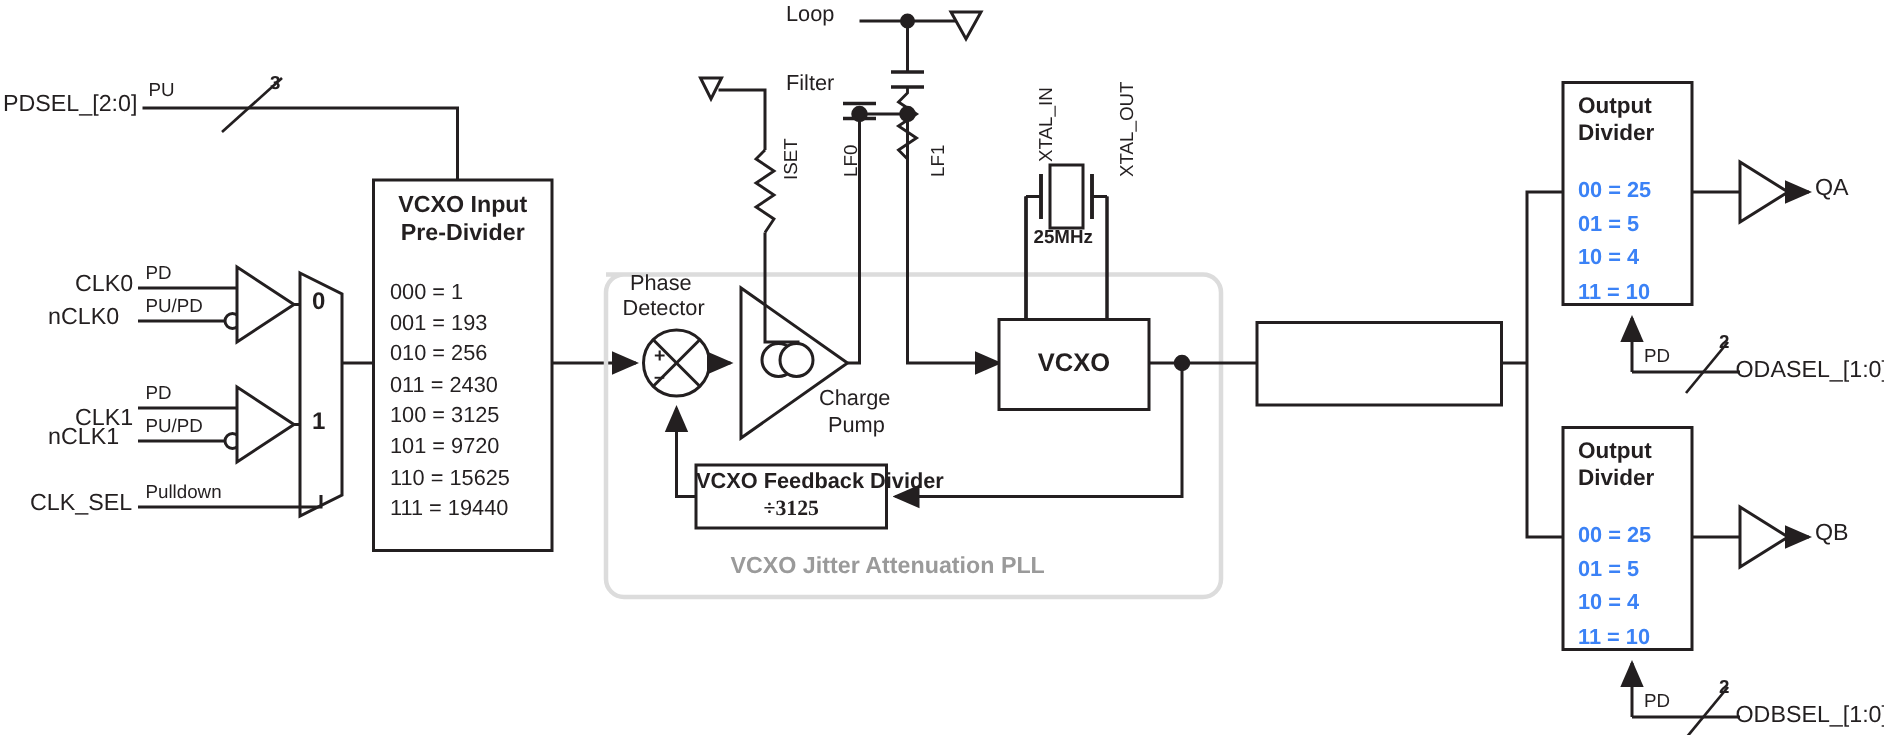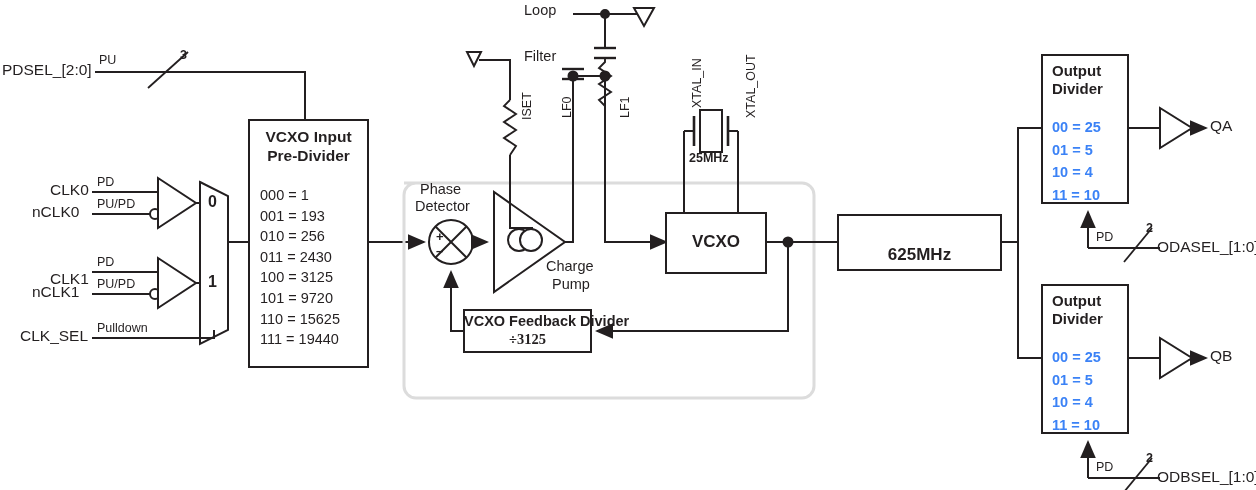--- a/index.html
+++ b/index.html
@@ -185,33 +185,33 @@
 <div class="lbl" style="left:415px;top:198px;font-size:14.5px;">Detector</div>
 <div class="lbl bld" style="left:436px;top:230px;font-size:13px;">+</div>
 <div class="lbl bld" style="left:436px;top:244px;font-size:13px;">–</div>
 
 <div class="lbl" style="left:546px;top:258px;font-size:14.5px;">Charge</div>
 <div class="lbl" style="left:552px;top:276px;font-size:14.5px;">Pump</div>
 
 <div class="boxtxt" style="left:464px;top:313px;width:127px;font-size:14.5px;">VCXO Feedback Divider</div>
 <div class="boxtxt" style="left:464px;top:331px;width:127px;font-size:14.5px;font-family:Liberation Serif, serif;">÷3125</div>
 
+<div class="lbl ghost" style="left:487px;top:369px;">VCXO Jitter Attenuation PLL</div>
 
 <div class="lbl" style="left:524px;top:2px;font-size:14.5px;">Loop</div>
 <div class="lbl" style="left:524px;top:20px;font-size:14.5px;margin-top:28px;">Filter</div>
 <div class="lbl small vert" style="left:520px;top:120px;">ISET</div>
 <div class="lbl small vert" style="left:560px;top:118px;">LF0</div>
 <div class="lbl small vert" style="left:618px;top:118px;">LF1</div>
 
 <div class="boxtxt" style="left:666px;top:232px;width:100px;font-size:17px;">VCXO</div>
 <div class="lbl small vert" style="left:690px;top:108px;">XTAL_IN</div>
 <div class="lbl small vert" style="left:744px;top:118px;">XTAL_OUT</div>
 <div class="lbl bld" style="left:689px;top:151px;font-size:12.5px;">25MHz</div>
 
-<div class="boxtxt" style="left:838px;top:245px;width:163px;font-size:17px;">625MHz</div>
 
 <div class="boxtxt" style="left:1052px;top:62px;width:70px;font-size:15px;text-align:left;">Output</div>
 <div class="boxtxt" style="left:1052px;top:80px;width:70px;font-size:15px;text-align:left;">Divider</div>
 <div class="tbl2" style="left:1052px;top:116px;">
   <div>00 = 25</div>
   <div>01 = 5</div>
   <div>10 = 4</div>
   <div>11 = 10</div>
 </div>
 <div class="lbl pin" style="left:1210px;top:117px;">QA</div>

